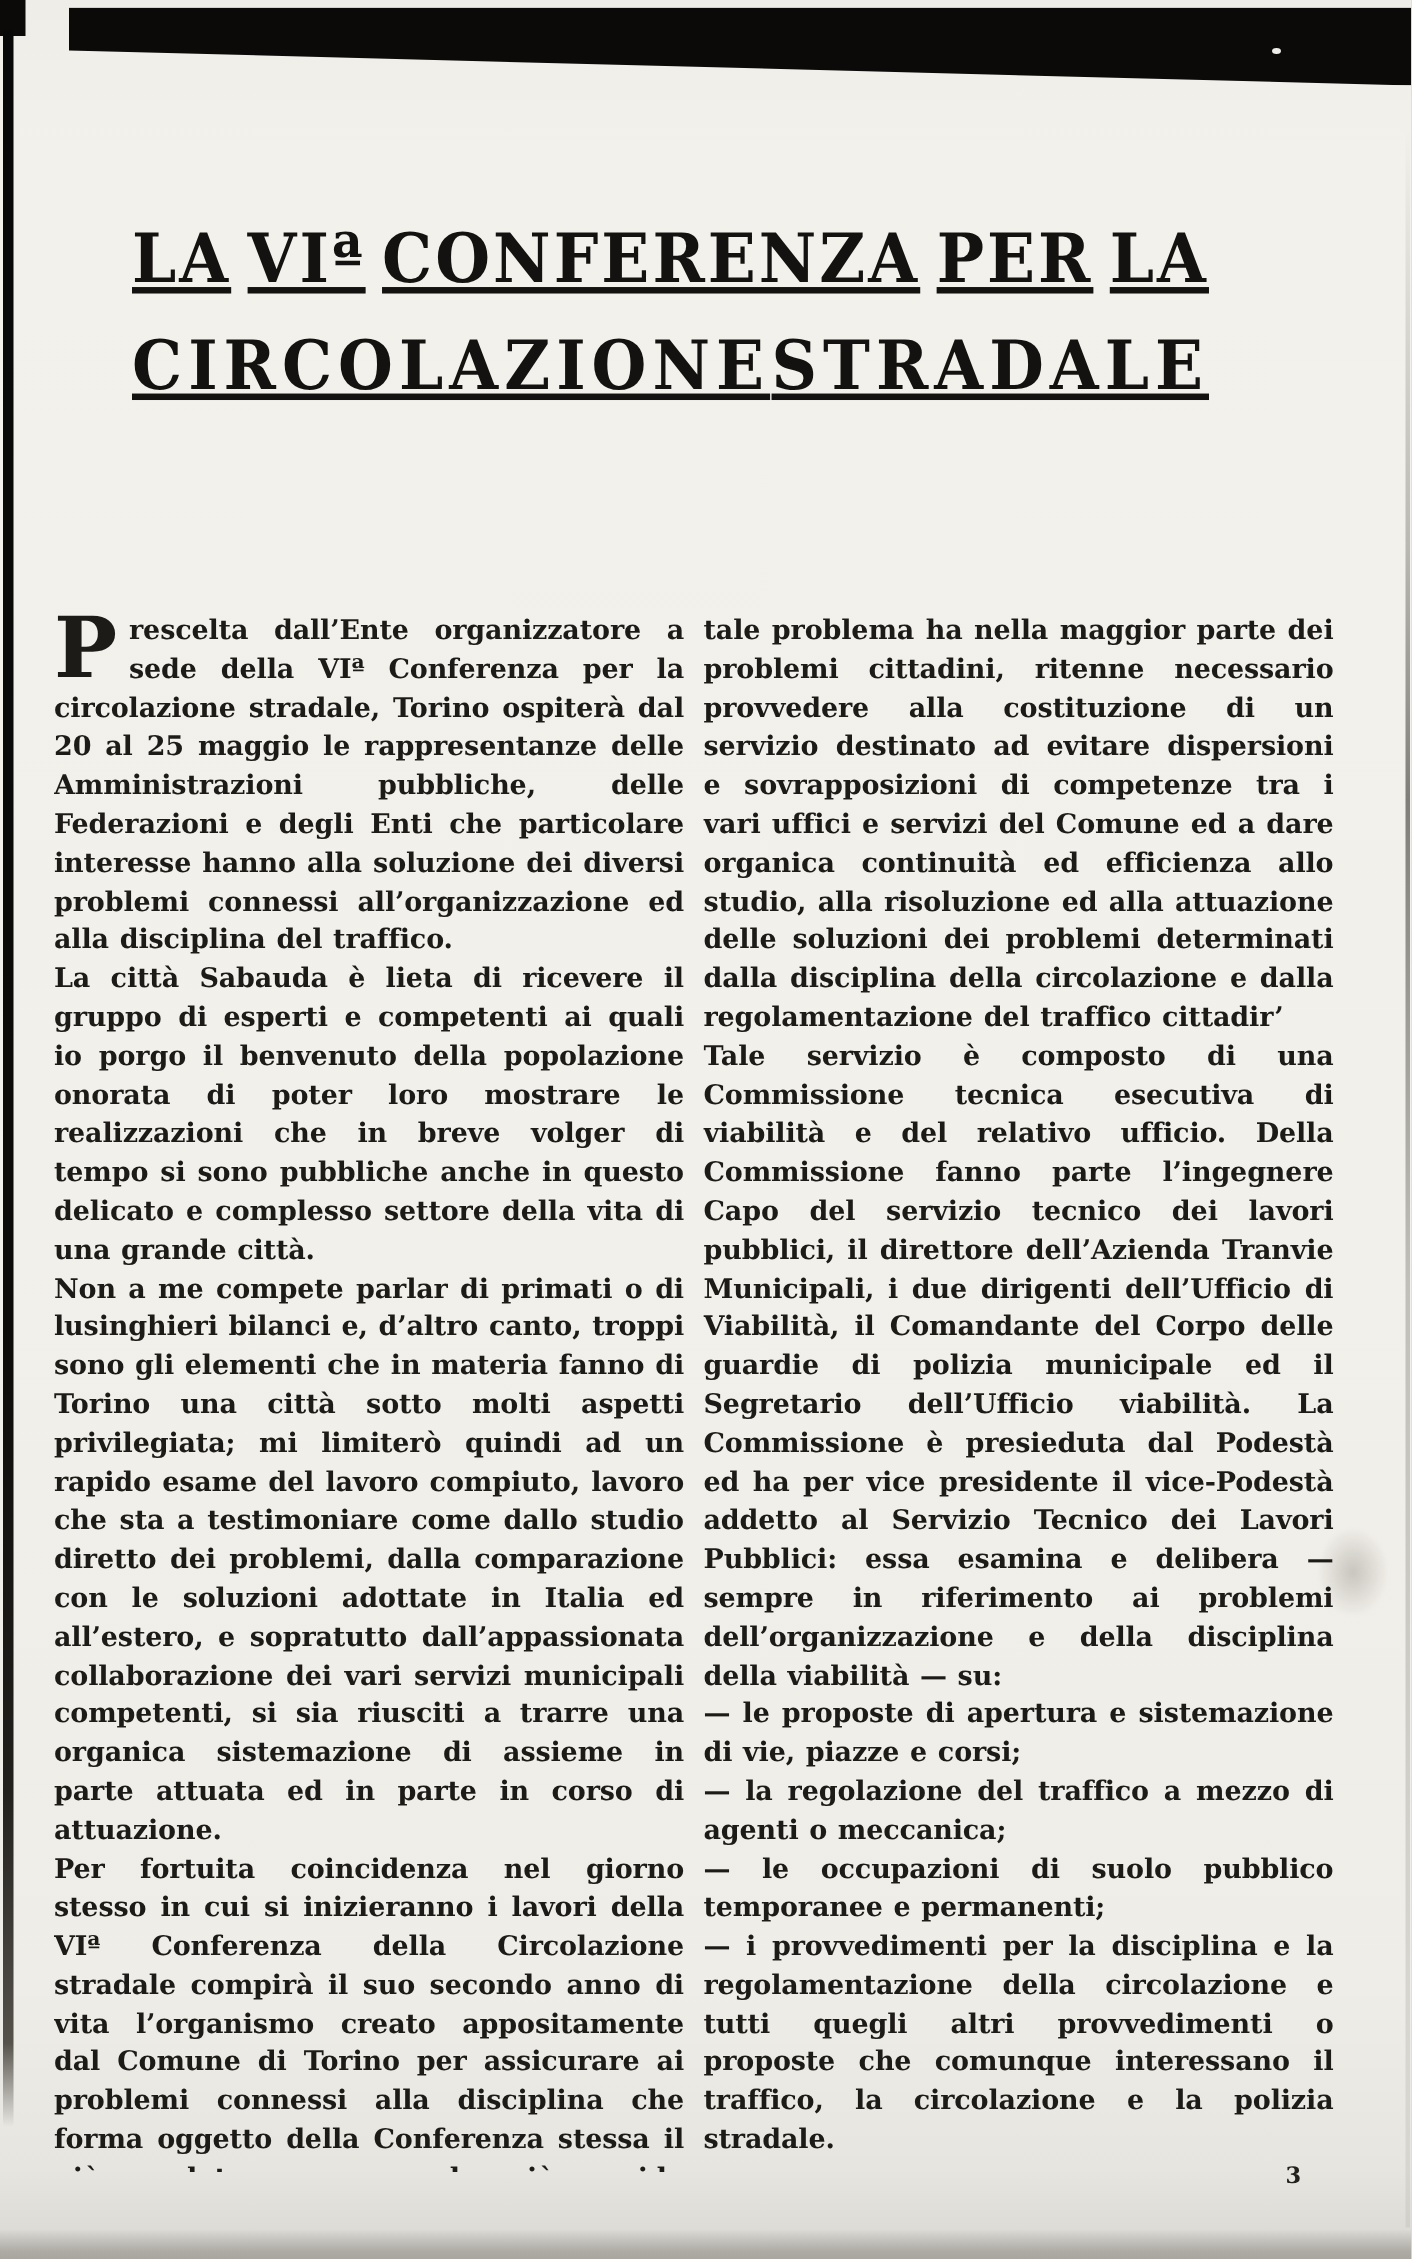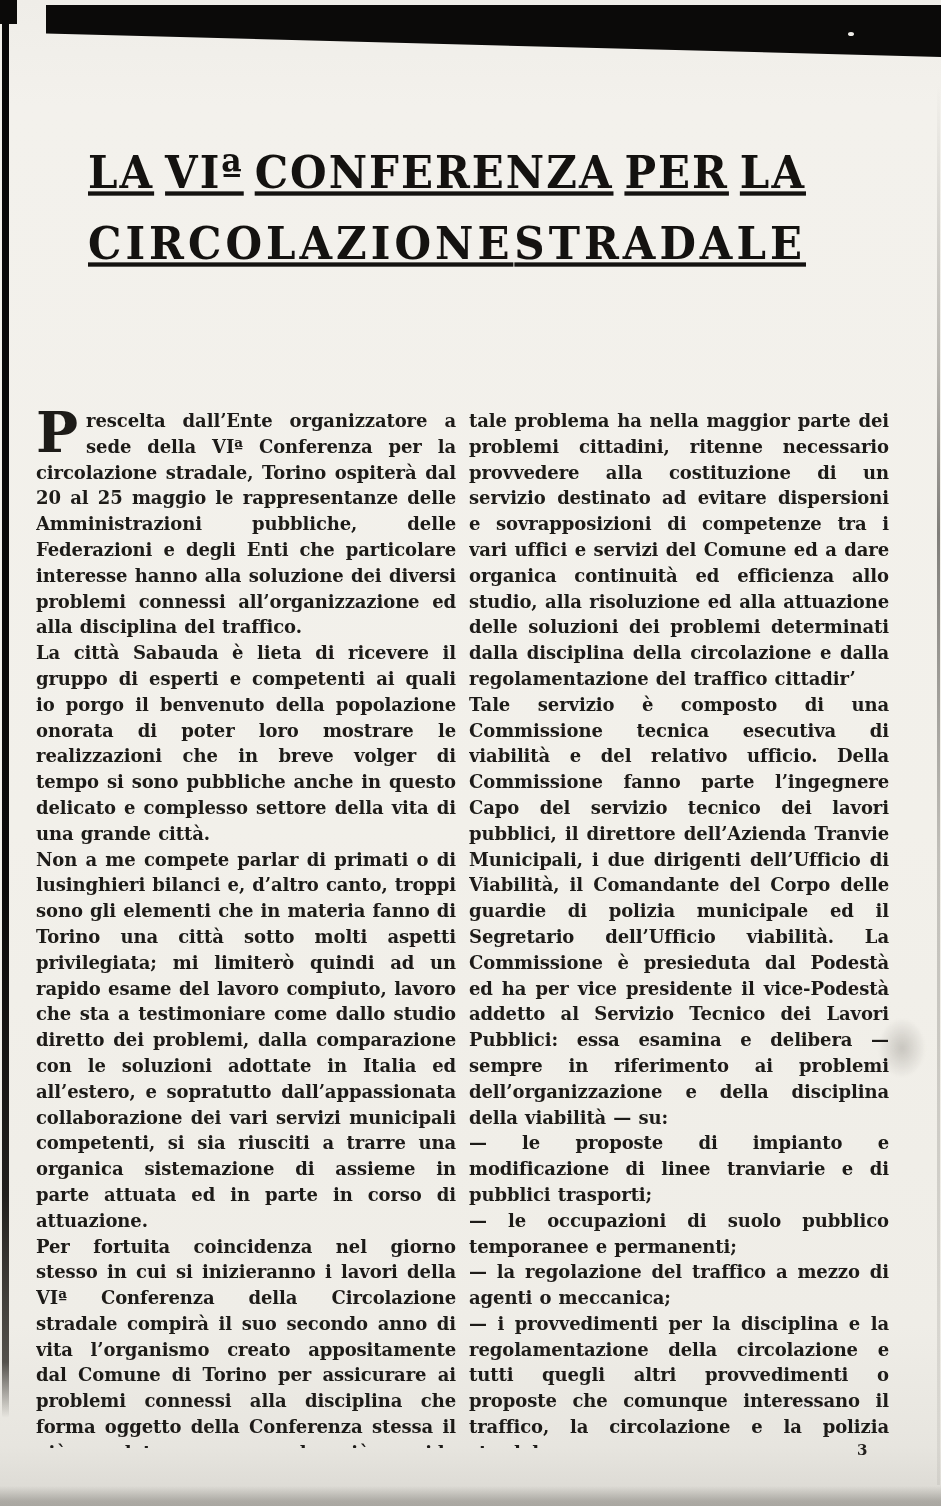--- a/index.html
+++ b/index.html
@@ -103,23 +103,23 @@
   <main class="columns">
     <div class="col">
       <p><span class="dropcap">P</span><span>rescelta dall’Ente organizzatore a sede della VIª Conferenza per la circolazione stradale, Torino ospiterà dal 20 al 25 maggio le rappresentanze delle Amministrazioni pubbliche, delle Federazioni e degli Enti che particolare interesse hanno alla soluzione dei diversi problemi connessi all’organizzazione ed alla disciplina del traffico.</span></p>
       <p>La città Sabauda è lieta di ricevere il gruppo di esperti e competenti ai quali io porgo il benvenuto della popolazione onorata di poter loro mostrare le realizzazioni che in breve volger di tempo si sono pubbliche anche in questo delicato e complesso settore della vita di una grande città.</p>
       <p>Non a me compete parlar di primati o di lusinghieri bilanci e, d’altro canto, troppi sono gli elementi che in materia fanno di Torino una città sotto molti aspetti privilegiata; mi limiterò quindi ad un rapido esame del lavoro compiuto, lavoro che sta a testimoniare come dallo studio diretto dei problemi, dalla comparazione con le soluzioni adottate in Italia ed all’estero, e sopratutto dall’appassionata collaborazione dei vari servizi municipali competenti, si sia riusciti a trarre una organica sistemazione di assieme in parte attuata ed in parte in corso di attuazione.</p>
       <p>Per fortuita coincidenza nel giorno stesso in cui si inizieranno i lavori della VIª Conferenza della Circolazione stradale compirà il suo secondo anno di vita l’organismo creato appositamente dal Comune di Torino per assicurare ai problemi connessi alla disciplina che forma oggetto della Conferenza stessa il più oculato esame e la più rapida soluzione. È infatti con deliberazione in data 20 maggio 1935-XIII che l’Amministrazione, in considerazione delle vaste proporzioni assunte dal problema della viabilità nelle grandi città e delle interferenze che</p>
     </div>
     <div class="col">
       <p>tale problema ha nella maggior parte dei problemi cittadini, ritenne necessario provvedere alla costituzione di un servizio destinato ad evitare dispersioni e sovrapposizioni di competenze tra i vari uffici e servizi del Comune ed a dare organica continuità ed efficienza allo studio, alla risoluzione ed alla attuazione delle soluzioni dei problemi determinati dalla disciplina della circolazione e dalla regolamentazione del traffico cittadir’</p>
       <p>Tale servizio è composto di una Commissione tecnica esecutiva di viabilità e del relativo ufficio. Della Commissione fanno parte l’ingegnere Capo del servizio tecnico dei lavori pubblici, il direttore dell’Azienda Tranvie Municipali, i due dirigenti dell’Ufficio di Viabilità, il Comandante del Corpo delle guardie di polizia municipale ed il Segretario dell’Ufficio viabilità. La Commissione è presieduta dal Podestà ed ha per vice presidente il vice-Podestà addetto al Servizio Tecnico dei Lavori Pubblici: essa esamina e delibera — sempre in riferimento ai problemi dell’organizzazione e della disciplina della viabilità — su:</p>
-      <p>— le proposte di impianto e modificazione di linee tranviarie e di pubblici trasporti;</p>
+      <p>— le proposte di apertura e sistemazione di vie, piazze e corsi;</p>
+      <p>— la regolazione del traffico a mezzo di agenti o meccanica;</p>
       <p>— le occupazioni di suolo pubblico temporanee e permanenti;</p>
-      <p>— la regolazione del traffico a mezzo di agenti o meccanica;</p>
       <p>— i provvedimenti per la disciplina e la regolamentazione della circolazione e tutti quegli altri provvedimenti o proposte che comunque interessano il traffico, la circolazione e la polizia stradale.</p>
 
     </div>
   </main>
 
   <div class="page-number">3</div>
 
 </div>
 
 </body></html>

